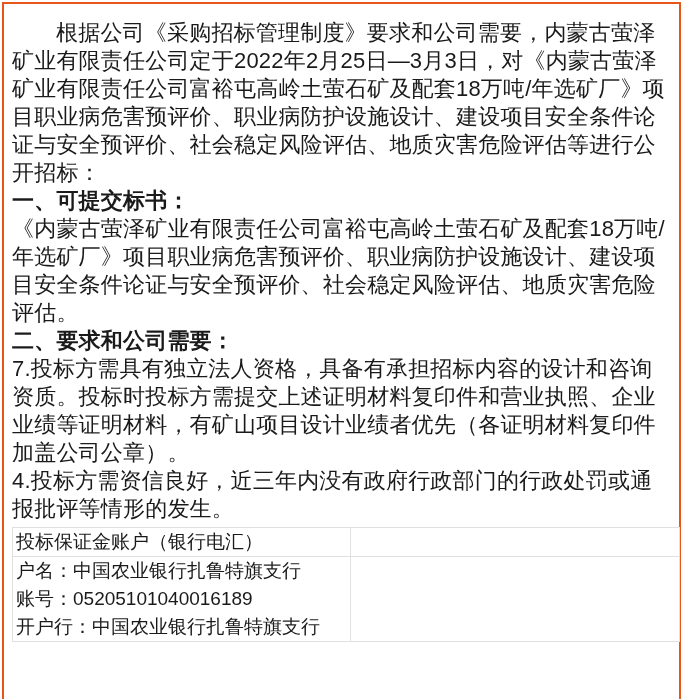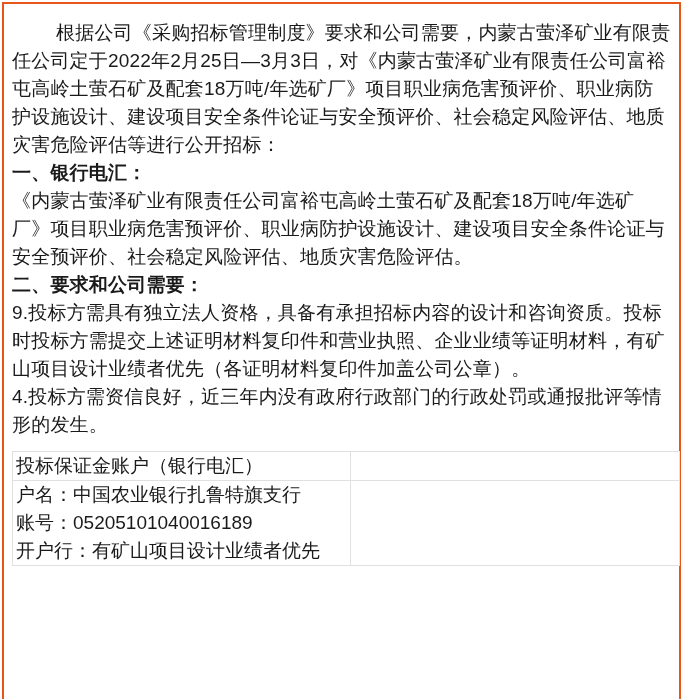--- a/index.html
+++ b/index.html
@@ -23,79 +23,79 @@
     margin: 2px 2px 0 2px;
     border: 2px solid var(--page-border);
     border-bottom: none;
     min-height: 745px;
     padding: 15px 8px 0 8px;
     color: var(--text);
     background: #ffffff;
   }
   .para, .heading {
     margin: 0;
-    font-size: 19px;
+    font-size: 22px;
     line-height: 28px;
     letter-spacing: 0.2px;
     text-align: left;
     word-break: break-all;
   }
   .heading {
     font-weight: bold;
   }
   .indent {
     text-indent: 44px;
   }
   table.deposit {
     border-collapse: collapse;
     table-layout: fixed;
     width: 659px;
-    margin-top: 12px;
+    margin-top: 4px;
   }
   table.deposit td {
     border: 1px solid var(--table-border);
     font-size: 19px;
     line-height: 28px;
     padding: 0 3px;
     vertical-align: top;
     word-break: break-all;
   }
   td.col-left  { width: 331px; }
   td.col-right { width: 322px; }
   tr.row-single td { height: 27px; }
 </style>
 </head>
 <body>
 
 <div class="page">
 
   <p class="para indent">根据公司《采购招标管理制度》要求和公司需要，内蒙古萤泽矿业有限责任公司定于2022年2月25日—3月3日，对《内蒙古萤泽矿业有限责任公司富裕屯高岭土萤石矿及配套18万吨/年选矿厂》项目职业病危害预评价、职业病防护设施设计、建设项目安全条件论证与安全预评价、社会稳定风险评估、地质灾害危险评估等进行公开招标：</p>
 
-  <p class="heading">一、银行电汇：</p>
+  <p class="heading">一、可提交标书：</p>
 
   <p class="para">《内蒙古萤泽矿业有限责任公司富裕屯高岭土萤石矿及配套18万吨/年选矿厂》项目职业病危害预评价、职业病防护设施设计、建设项目安全条件论证与安全预评价、社会稳定风险评估、地质灾害危险评估。</p>
 
   <p class="heading">二、要求和公司需要：</p>
 
-  <p class="para">9.投标方需具有独立法人资格，具备有承担招标内容的设计和咨询资质。投标时投标方需提交上述证明材料复印件和营业执照、企业业绩等证明材料，有矿山项目设计业绩者优先（各证明材料复印件加盖公司公章）。</p>
+  <p class="para">7.投标方需具有独立法人资格，具备有承担招标内容的设计和咨询资质。投标时投标方需提交上述证明材料复印件和营业执照、企业业绩等证明材料，有矿山项目设计业绩者优先（各证明材料复印件加盖公司公章）。</p>
 
 
   <p class="para">4.投标方需资信良好，近三年内没有政府行政部门的行政处罚或通报批评等情形的发生。</p>
 
 
   <table class="deposit">
     <tbody>
       <tr class="row-single">
         <td class="col-left">投标保证金账户（银行电汇）</td>
         <td class="col-right"></td>
       </tr>
       <tr>
         <td class="col-left">
           <div>户名：中国农业银行扎鲁特旗支行</div>
           <div>账号：05205101040016189</div>
-          <div>开户行：有矿山项目设计业绩者优先</div>
+          <div>开户行：中国农业银行扎鲁特旗支行</div>
         </td>
         <td class="col-right"></td>
       </tr>
     </tbody>
   </table>
 
 </div>
 
 </body></html>

